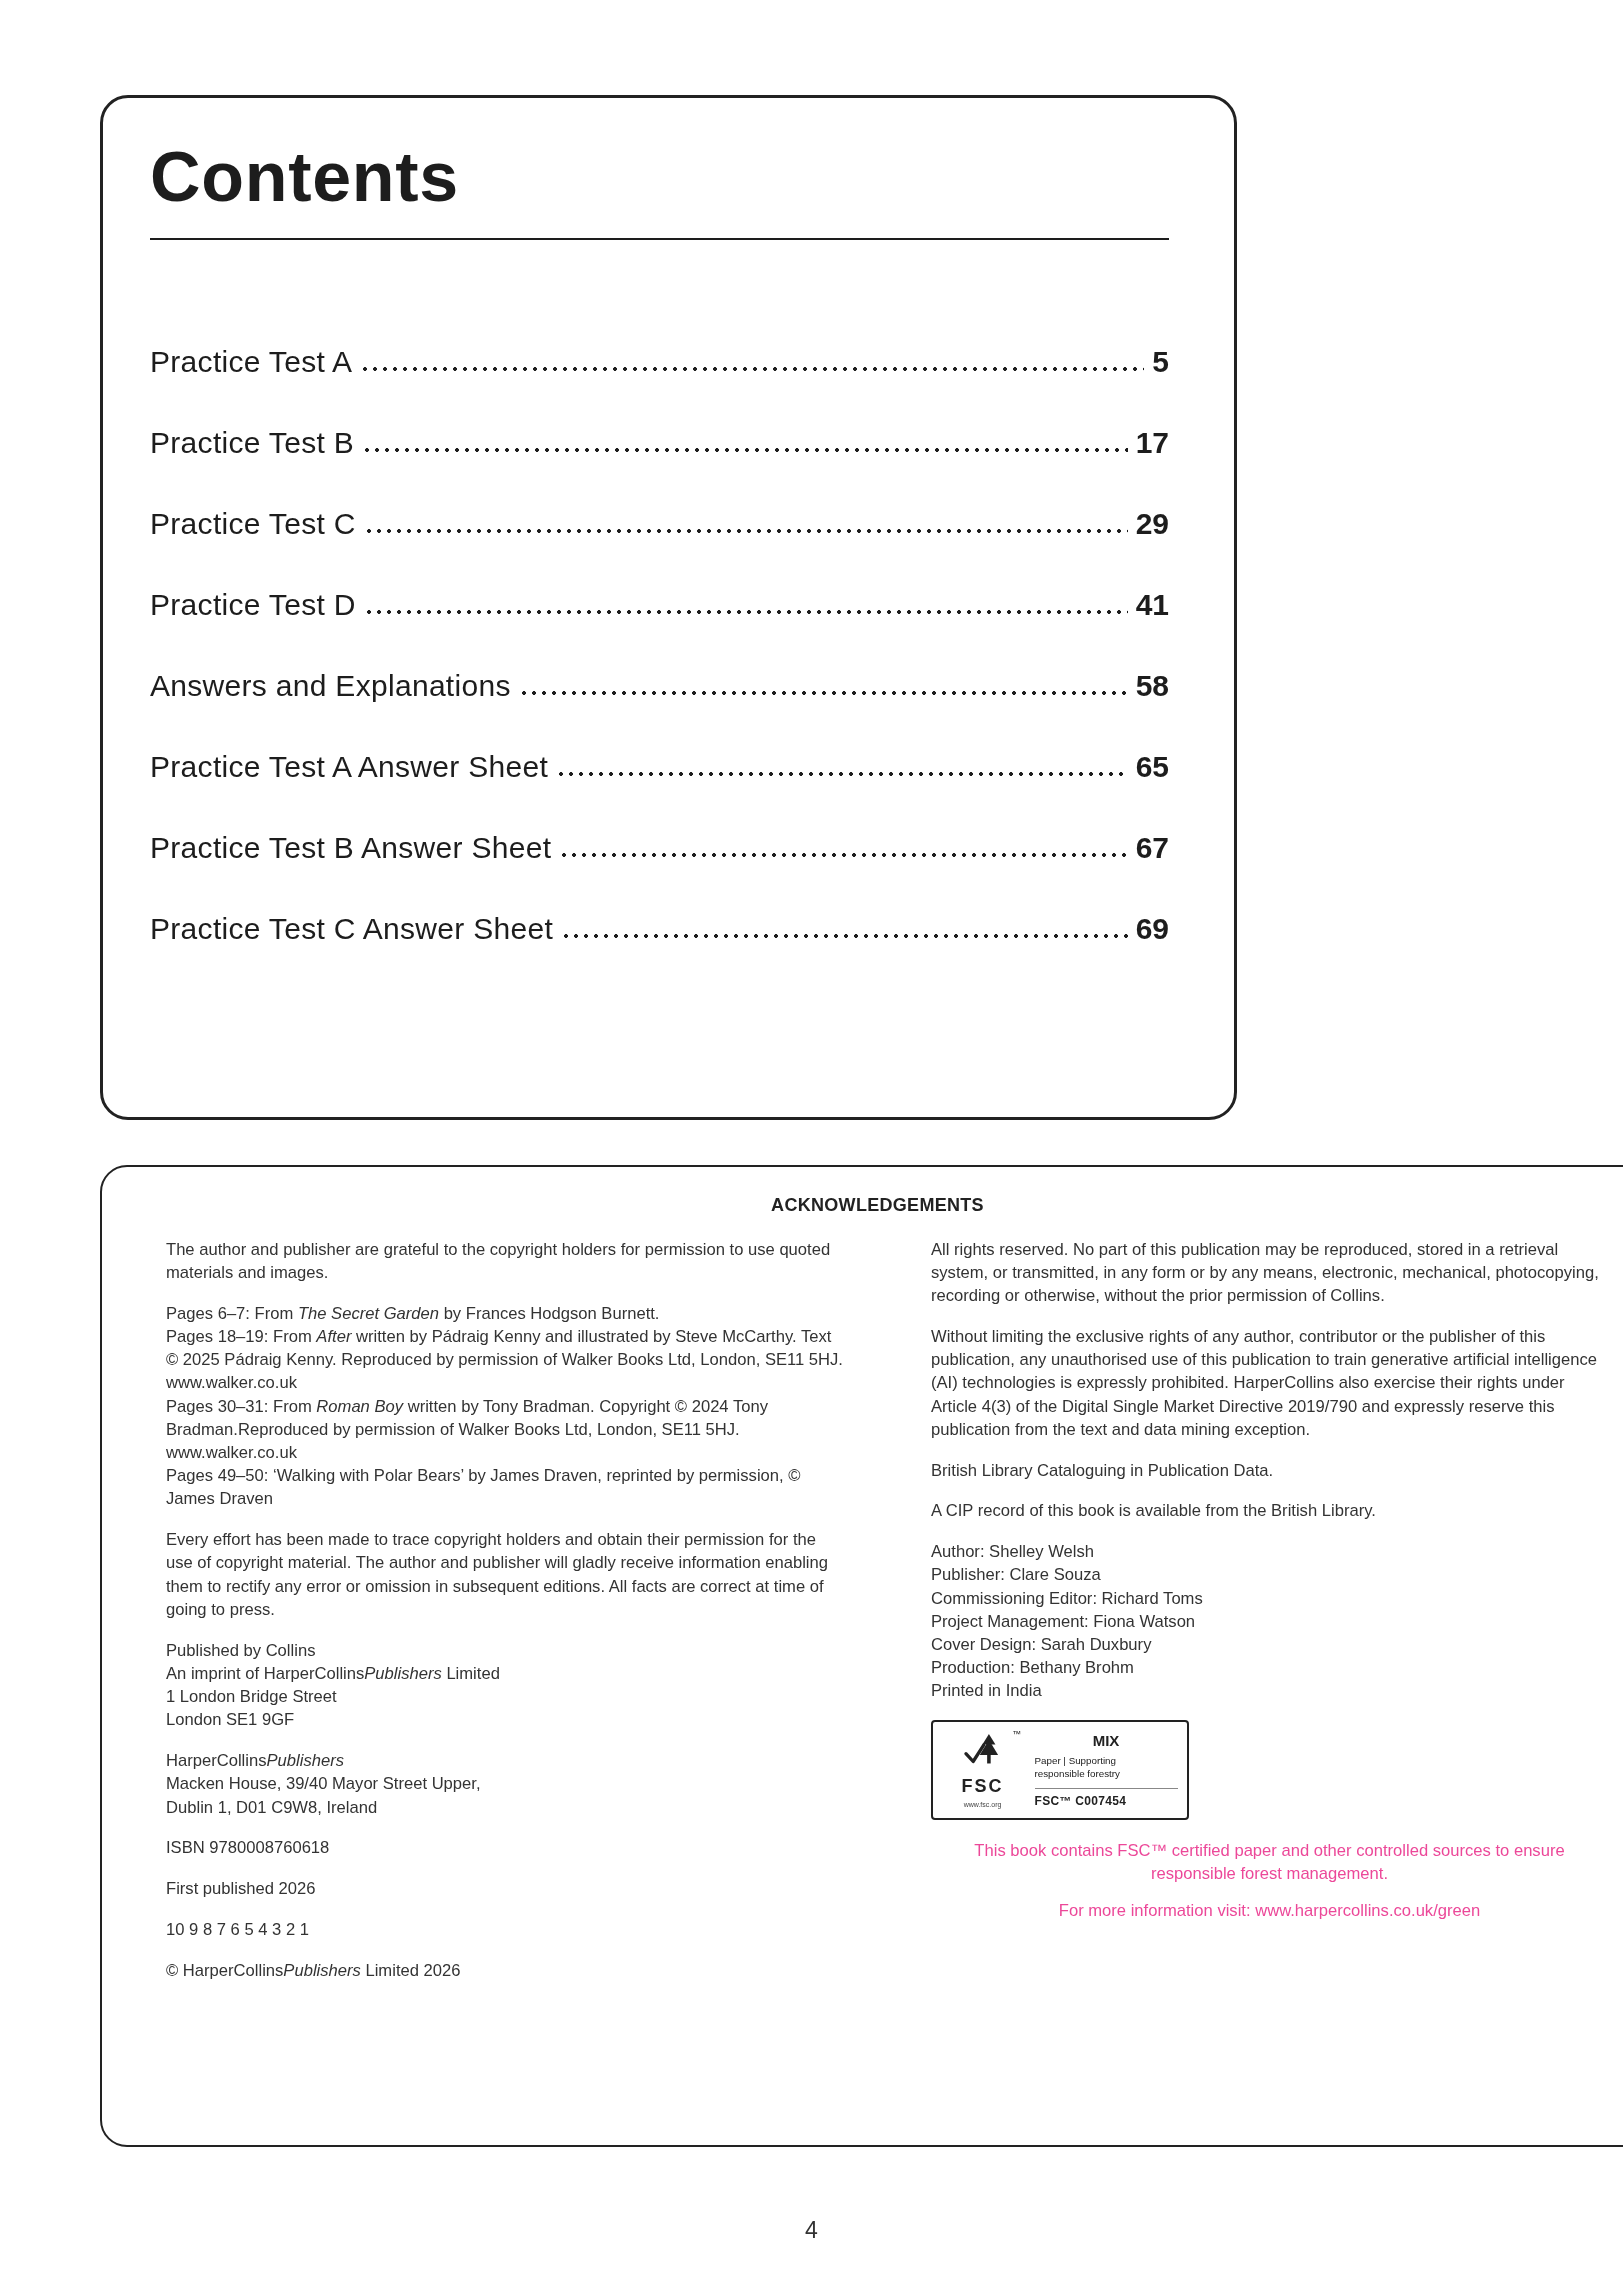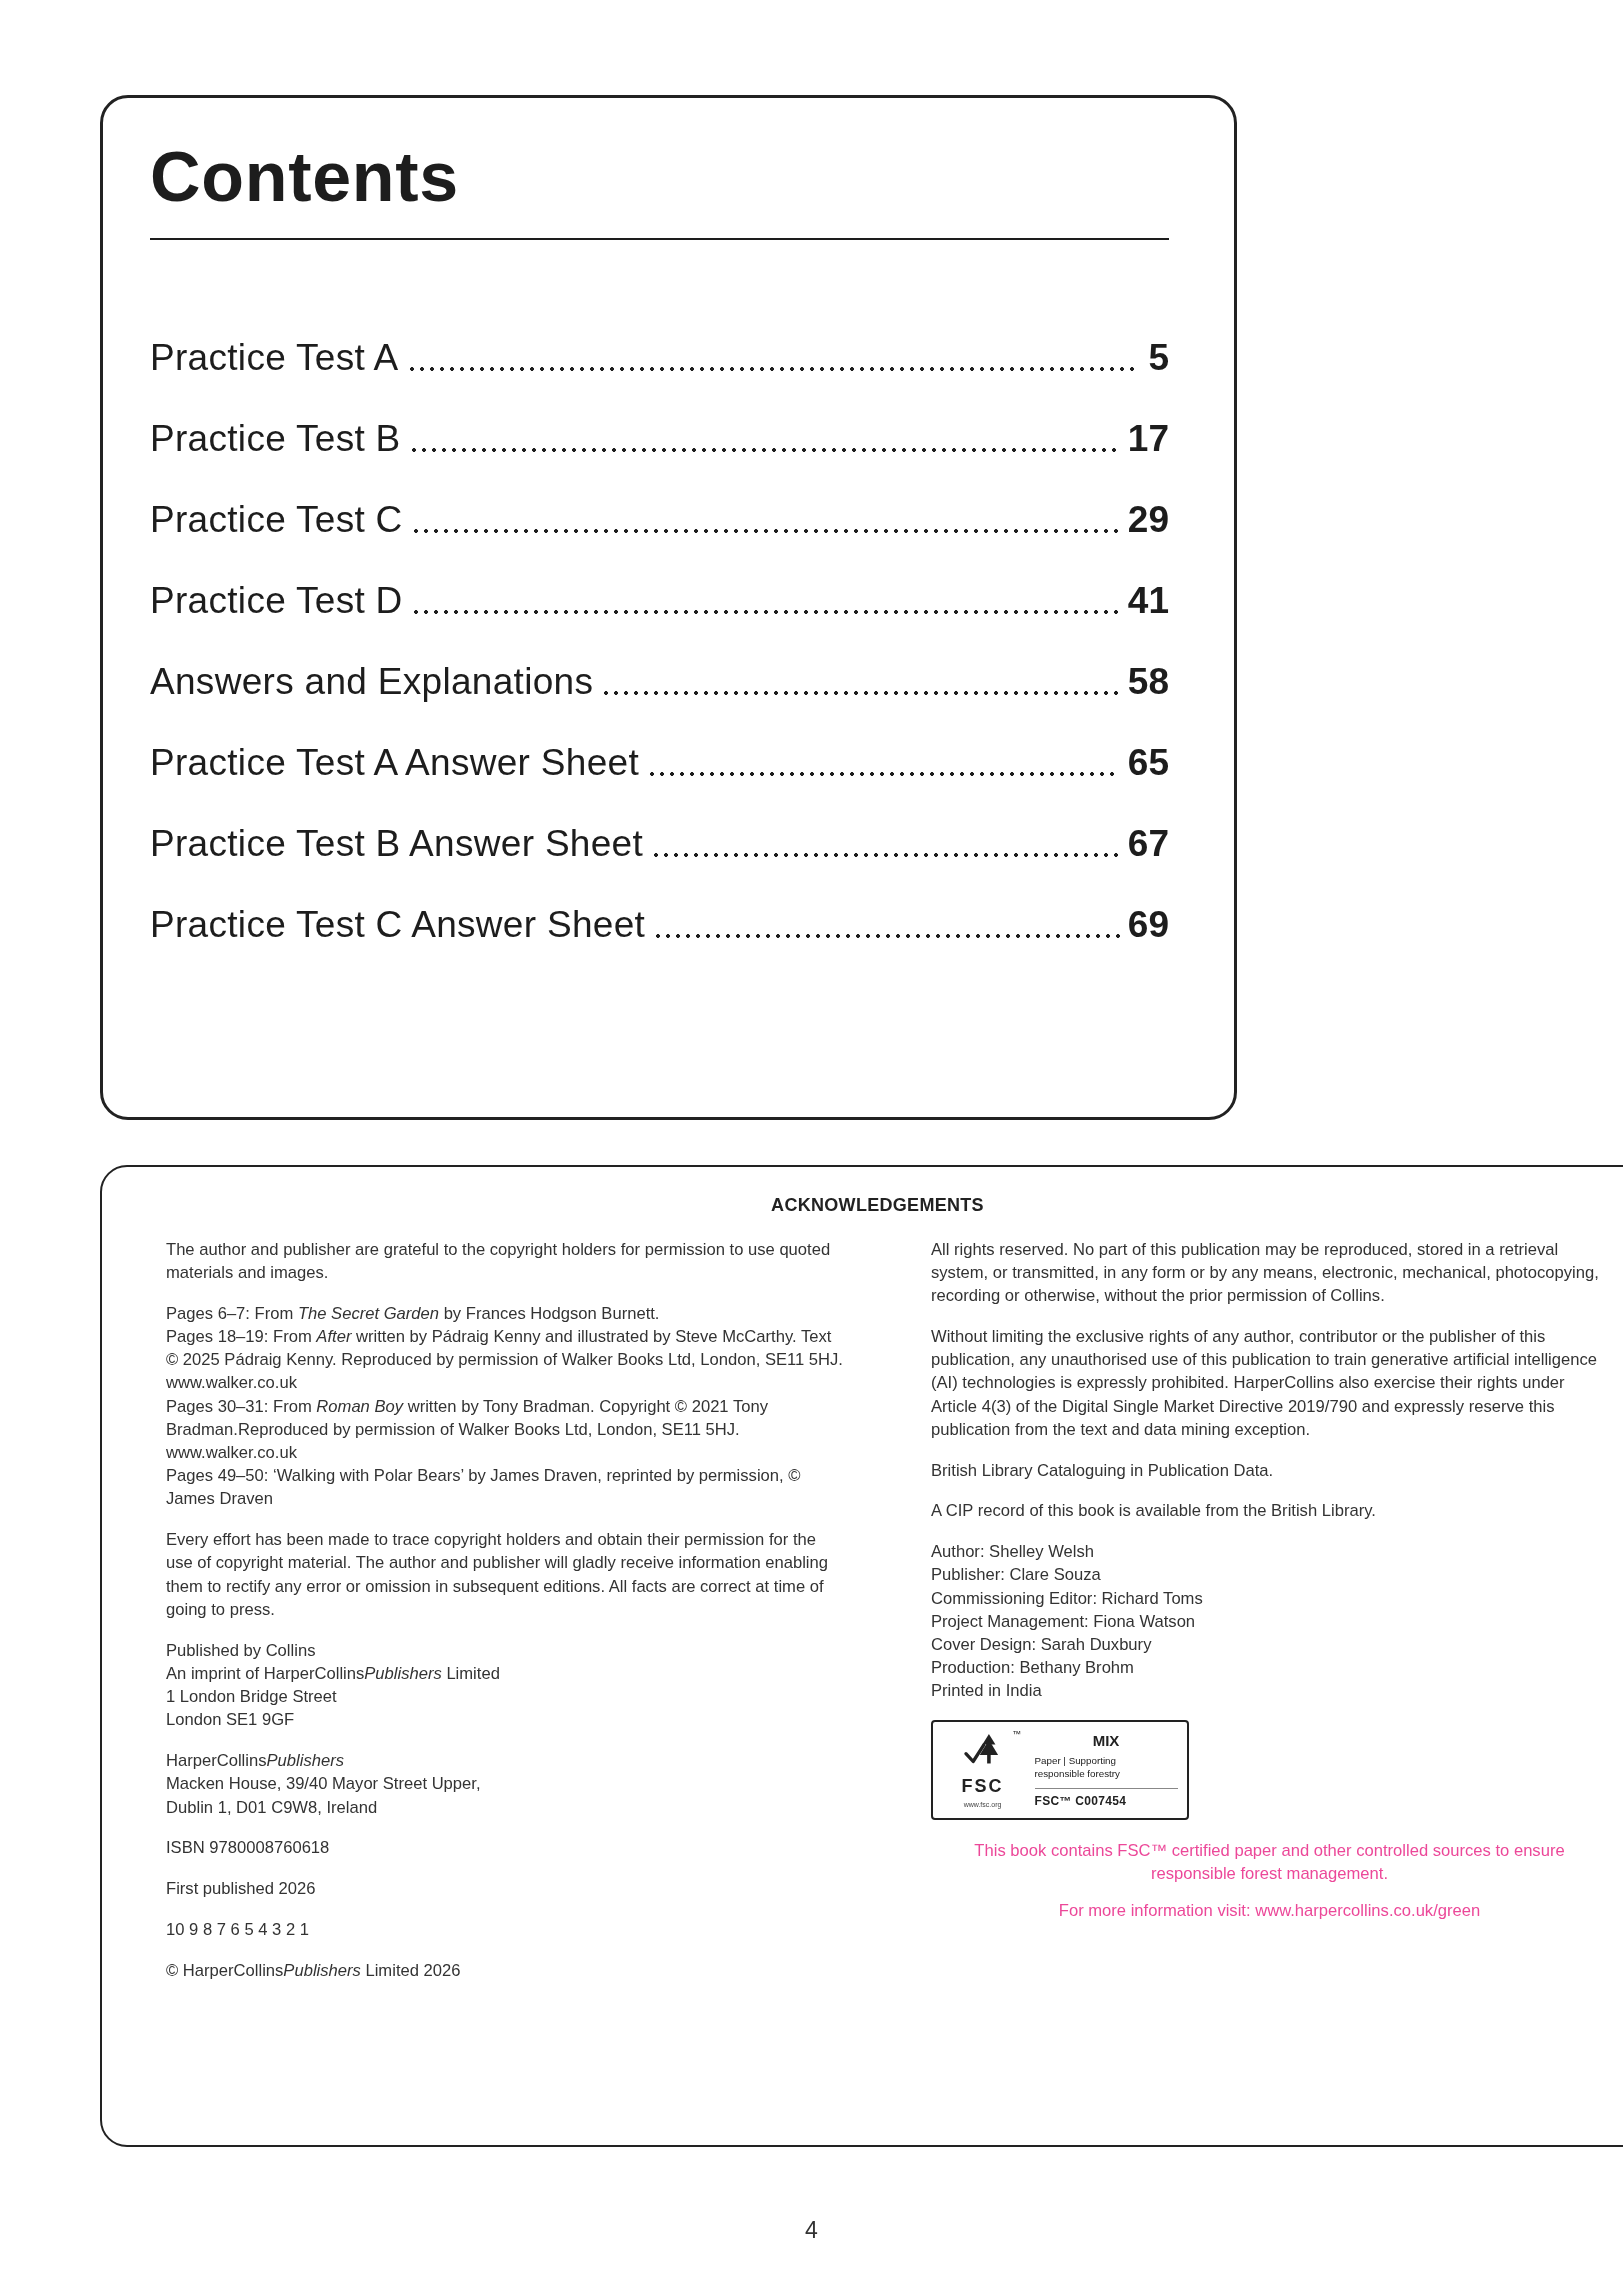--- a/index.html
+++ b/index.html
@@ -36,21 +36,21 @@
     border: none;
     border-top: 2px solid #1d1d1d;
     margin: 23px 0 0 0;
   }
   .toc { margin-top: 100px; }
   .toc-row {
     display: flex;
     align-items: flex-end;
     height: 39px;
     margin-bottom: 42px;
-    font-size: 37px;
+    font-size: 30px;
     color: #1d1d1d;
   }
   .toc-row.gap-before { margin-top: 15px; }
   .toc-label { white-space: nowrap; letter-spacing: 0.3px; }
   .toc-dots {
     flex: 1 1 auto;
     height: 9.5px;
     margin: 0 8px 4.7px 8px;
     background-image: radial-gradient(circle, #1d1d1d 1.8px, transparent 2.1px);
     background-size: 10px 9.5px;
@@ -182,21 +182,21 @@
   </div>
 
   <div class="ack-box">
     <h2 class="ack-title">ACKNOWLEDGEMENTS</h2>
     <div class="ack-cols">
 
       <div class="ack-col">
           <p class="ack-para"><span>The author and publisher are grateful to the copyright holders for permission to use quoted materials and images.</span></p>
           <p class="ack-para"><span>Pages 6–7: From </span><span class="it">The Secret Garden</span><span> by Frances Hodgson Burnett.
 Pages 18–19: From </span><span class="it">After</span><span> written by Pádraig Kenny and illustrated by Steve McCarthy. Text © 2025 Pádraig Kenny. Reproduced by permission of Walker Books Ltd, London, SE11 5HJ. www.walker.co.uk
-Pages 30–31: From </span><span class="it">Roman Boy</span><span> written by Tony Bradman. Copyright © 2021 Tony Bradman.Reproduced by permission of Walker Books Ltd, London, SE11 5HJ. www.walker.co.uk
+Pages 30–31: From </span><span class="it">Roman Boy</span><span> written by Tony Bradman. Copyright © 2024 Tony Bradman.Reproduced by permission of Walker Books Ltd, London, SE11 5HJ. www.walker.co.uk
 Pages 49–50: ‘Walking with Polar Bears’ by James Draven, reprinted by permission, © James Draven</span></p>
           <p class="ack-para"><span>Every effort has been made to trace copyright holders and obtain their permission for the use of copyright material. The author and publisher will gladly receive information enabling them to rectify any error or omission in subsequent editions. All facts are correct at time of going to press.</span></p>
           <p class="ack-para"><span>Published by Collins
 An imprint of HarperCollins</span><span class="it">Publishers</span><span> Limited
 1 London Bridge Street
 London SE1 9GF</span></p>
           <p class="ack-para"><span>HarperCollins</span><span class="it">Publishers</span><span>
 Macken House, 39/40 Mayor Street Upper,
 Dublin 1, D01 C9W8, Ireland</span></p>
           <p class="ack-para"><span>ISBN 9780008760618</span></p>

